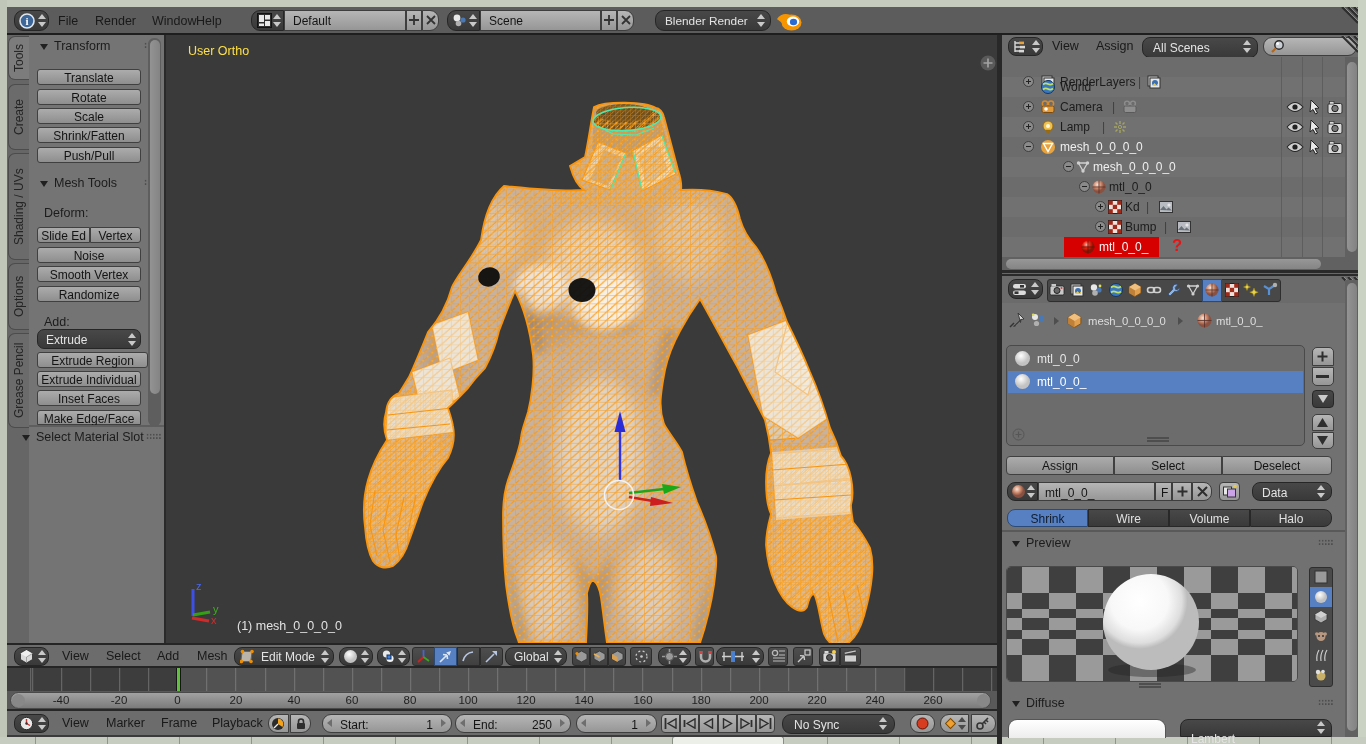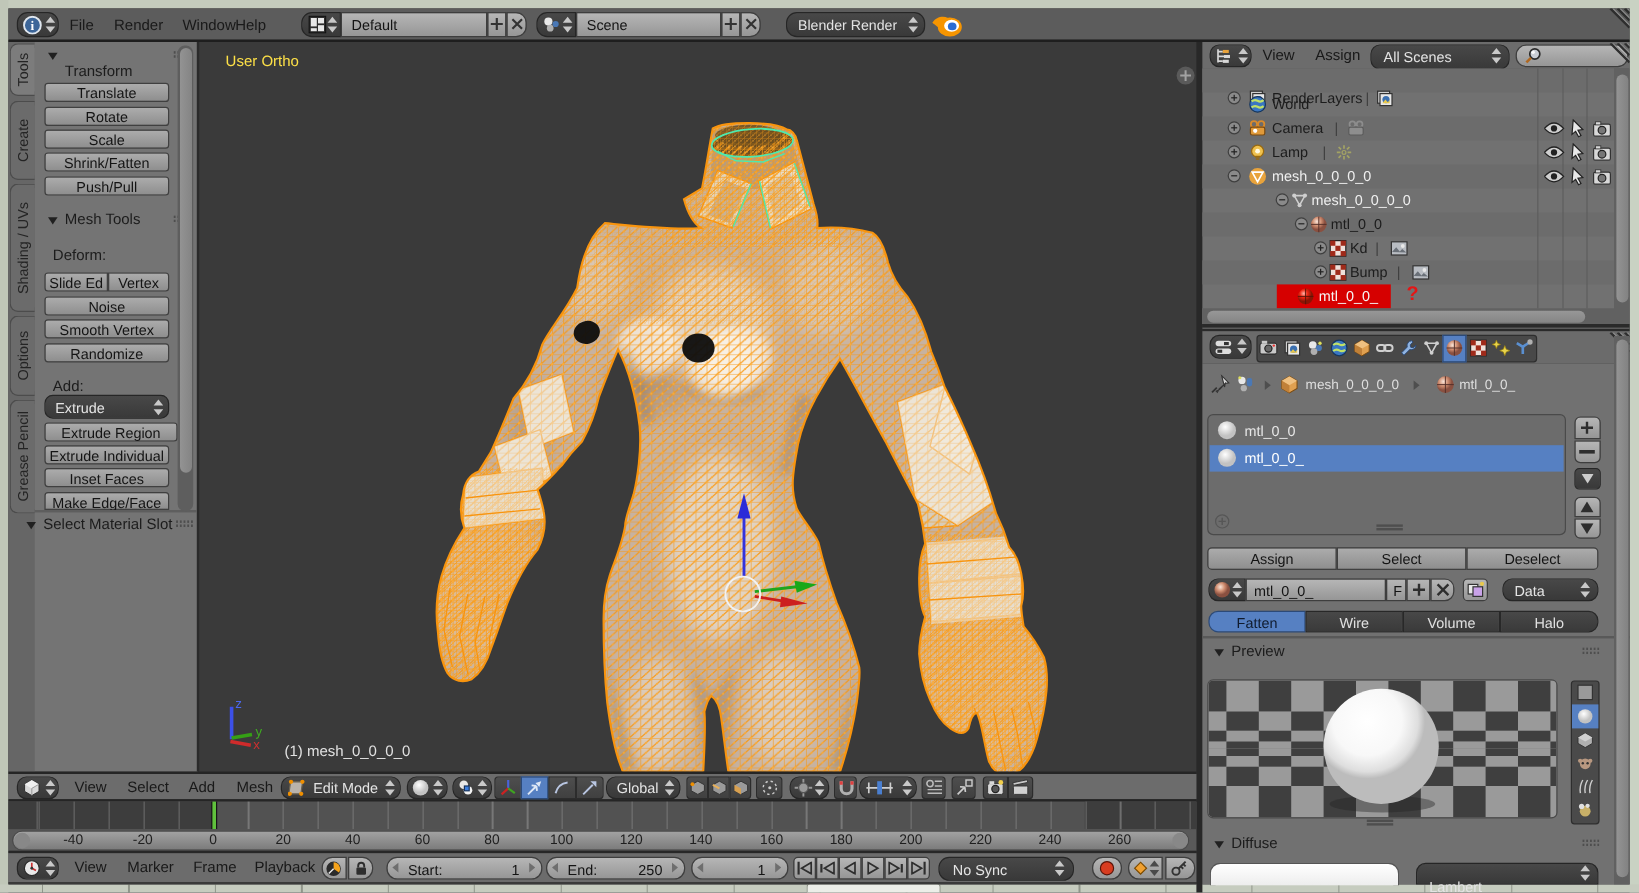--- a/index.html
+++ b/index.html
@@ -119,21 +119,21 @@
 <div class="a" style="left:164px;top:35px;width:2px;height:608px;background:#2a2a2a"></div>
 
 <div class="a" style="left:7px;top:35px;width:22px;height:608px;background:#666666"></div>
 <div class="vtab" style="top:36px;height:44px;background:#7c7c7c">Tools</div>
 <div class="vtab" style="top:84px;height:66px">Create</div>
 <div class="vtab" style="top:153px;height:107px">Shading / UVs</div>
 <div class="vtab" style="top:263px;height:67px">Options</div>
 <div class="vtab" style="top:333px;height:95px">Grease Pencil</div>
 
 <b class="tri" style="left:40px;top:44px"></b>
-<div class="htx" style="left:54px;top:52px">Transform</div>
+<div class="htx" style="left:54px;top:39px">Transform</div>
 <b class="dots" style="left:144px;top:42px"></b>
 <div class="btn" style="left:37px;top:69px;width:104px;height:16px">
       <span class="bl">Translate</span>
     </div>
 <div class="btn" style="left:37px;top:89px;width:104px;height:16px">
       <span class="bl">Rotate</span>
     </div>
 <div class="btn" style="left:37px;top:108px;width:104px;height:16px">
       <span class="bl">Scale</span>
     </div>
@@ -1051,21 +1051,21 @@
         <rect x="1.5" y="3" width="8" height="8" fill="#e8e8e8" stroke="#333"></rect>
         <rect x="5.5" y="5" width="8" height="8" fill="#c9a2e8" stroke="#333"></rect>
         <circle cx="13" cy="2.5" r="1.8" fill="#e8c84c"></circle>
       </svg>
 <div class="dkw" style="left:1252px;top:482px;width:80px;height:19px;border-radius:8px">
         <span style="position:absolute;left:9px;top:2.5px">Data</span>
       </div>
 <b class="ud" style="left:1317px;top:485px"></b>
 
 <div class="seg" style="left:1007px;top:509px;width:81px;border-radius:8px 0 0 8px;background:#5680c2;border-color:#2c4a78;color:#0e1b30">
-        <span class="bl" style="top:1.5px;color:#101b2e">Fatten</span>
+        <span class="bl" style="top:1.5px;color:#101b2e">Shrink</span>
       </div>
 <div class="seg" style="left:1088px;top:509px;width:81px">
         <span class="bl" style="top:1.5px">Wire</span>
       </div>
 <div class="seg" style="left:1169px;top:509px;width:81px">
         <span class="bl" style="top:1.5px">Volume</span>
       </div>
 <div class="seg" style="left:1250px;top:509px;width:82px;border-radius:0 8px 8px 0">
         <span class="bl" style="top:1.5px">Halo</span>
       </div>

